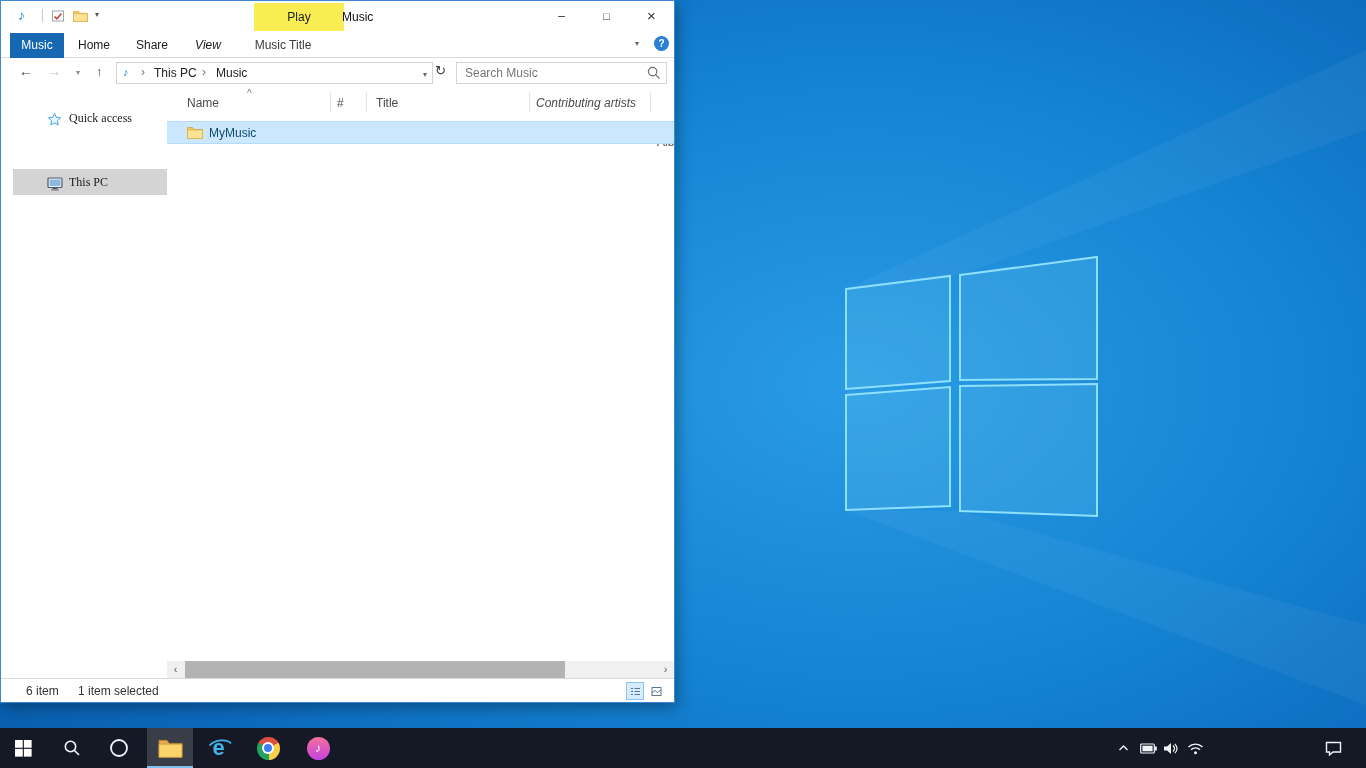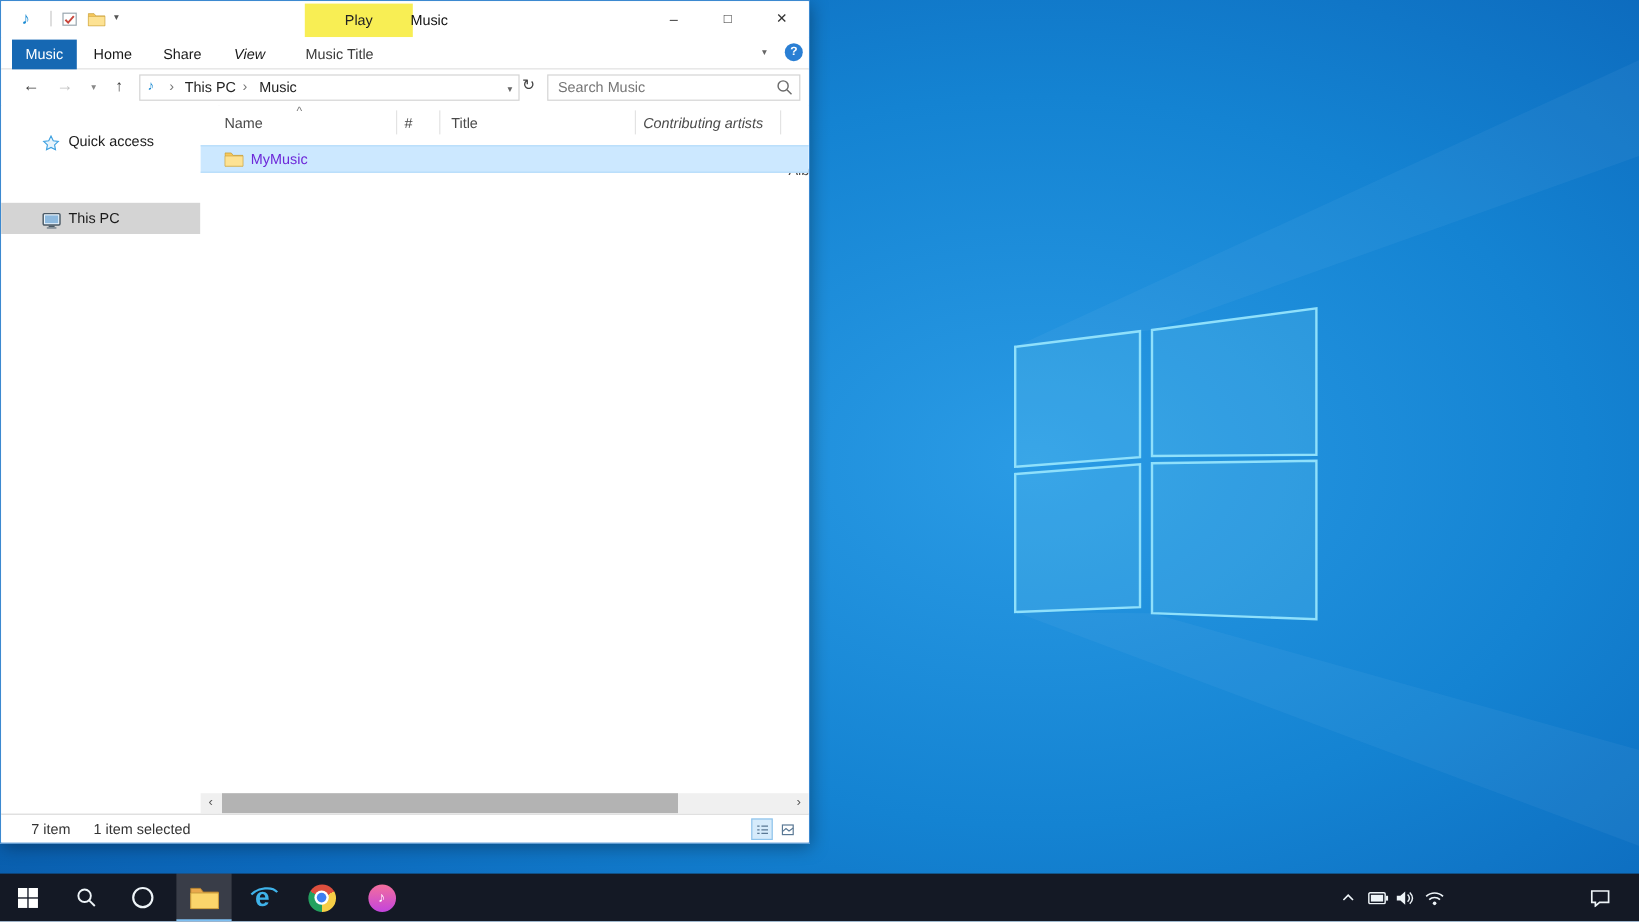--- a/index.html
+++ b/index.html
@@ -126,21 +126,21 @@
         <input class="search-input" type="text" placeholder="Search Music" style="">
         <span class="abs" style="right:5px;top:3px;">
           <svg width="14" height="14" viewBox="0 0 14 14">
               <circle cx="5.6" cy="5.6" r="4.2" fill="none" stroke="#6b6b6b" stroke-width="1.2"></circle>
               <path d="M8.8 8.8L12.6 12.6" stroke="#6b6b6b" stroke-width="1.2"></path>
             </svg>
         </span>
       </div>
     </div>
 
-    <div class="abs sidebar" style="left:0;top:87px;width:182px;bottom:24px;">
+    <div class="abs sidebar" style="left:12px;top:87px;width:182px;bottom:24px;font-family:Liberation Serif, serif;">
       <div class="nav-item" style="top:17px;">
         <span class="ic">
           <svg width="15" height="15" viewBox="0 0 16 16">
               <path d="M8 1.5l2 4.1 4.5.6-3.3 3.1.8 4.4L8 11.6l-4 2.1.8-4.4L1.5 6.2 6 5.6z" fill="#e7f4fc" stroke="#3da0e0" stroke-width="1"></path>
             </svg>
         </span>
         <span class="lbl">Quick access</span>
       </div>
       <div class="nav-item selected" style="top:81px;">
         <span class="ic">
@@ -168,32 +168,32 @@
       <span class="colsep" style="left:362px;"></span>
       <span class="colsep" style="left:483px;"></span>
 
       <div class="file-row">
         <span class="abs" style="left:20px;top:4px;">
           <svg width="16" height="13" viewBox="0 0 16 13">
               <path d="M.5 1.5h5.2l1.6 2H15.5v9H.5z" fill="#f7c85c" stroke="#caa23d" stroke-width=".7"></path>
               <path d="M.5 4h15v8.5H.5z" fill="#fde293" stroke="#caa23d" stroke-width=".5"></path>
             </svg>
         </span>
-        <span class="abs" style="left:42px;top:4px;color:#6d28d9;">MyMusic</span>
+        <span class="abs" style="left:42px;top:4px;color:#0c4a6e;">MyMusic</span>
       </div>
 
       <div class="hscroll">
         <span class="sb-arrow" style="left:0;">‹</span>
         <span class="sb-thumb" style="left:18px;width:380px;"></span>
         <span class="sb-arrow" style="right:0;">›</span>
       </div>
     </div>
 
     <div class="statusbar">
-      <span class="abs" style="left:25px;top:5px;color:#333;">7 item</span>
+      <span class="abs" style="left:25px;top:5px;color:#333;">6 item</span>
       <span class="abs" style="left:77px;top:5px;color:#333;">1 item selected</span>
       <span class="viewbtn selected" style="right:30px;">
         <svg width="11" height="11" viewBox="0 0 11 11">
             <g stroke="#5a7894" stroke-width="1" fill="none">
               <path d="M1 2.5h2M1 5.5h2M1 8.5h2"></path>
               <path d="M4.5 2.5H10M4.5 5.5H10M4.5 8.5H10"></path>
             </g>
           </svg>
       </span>
       <span class="viewbtn" style="right:9px;">

